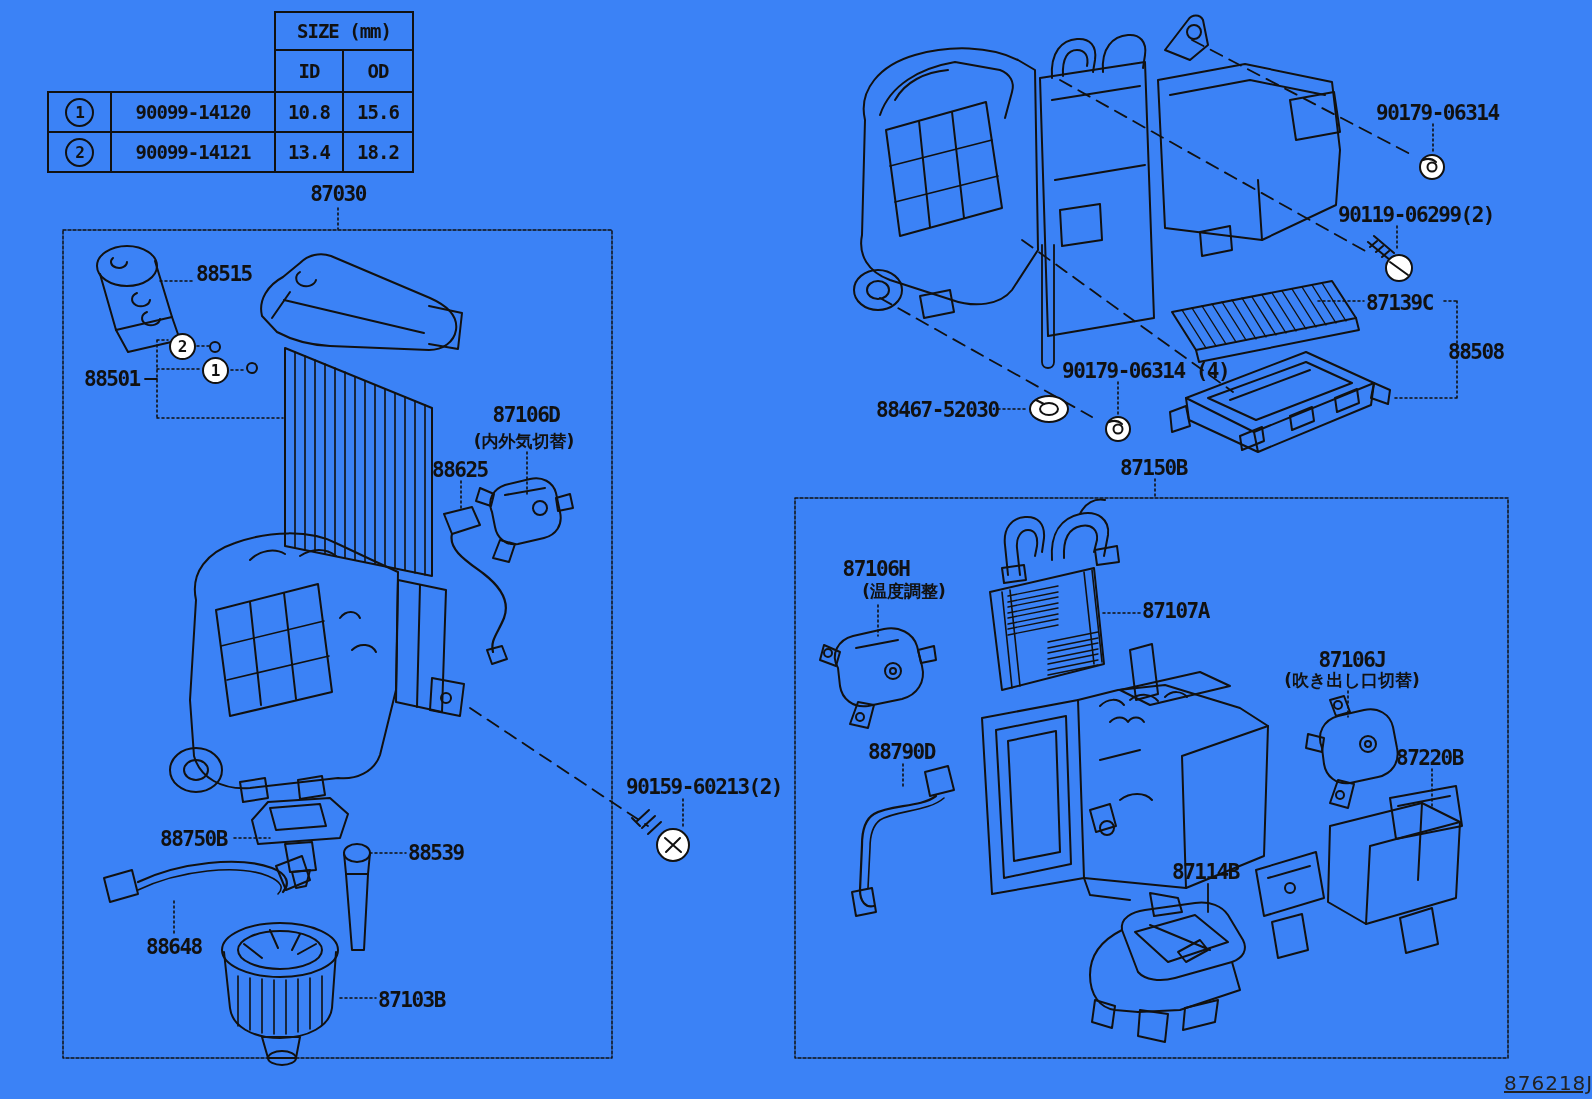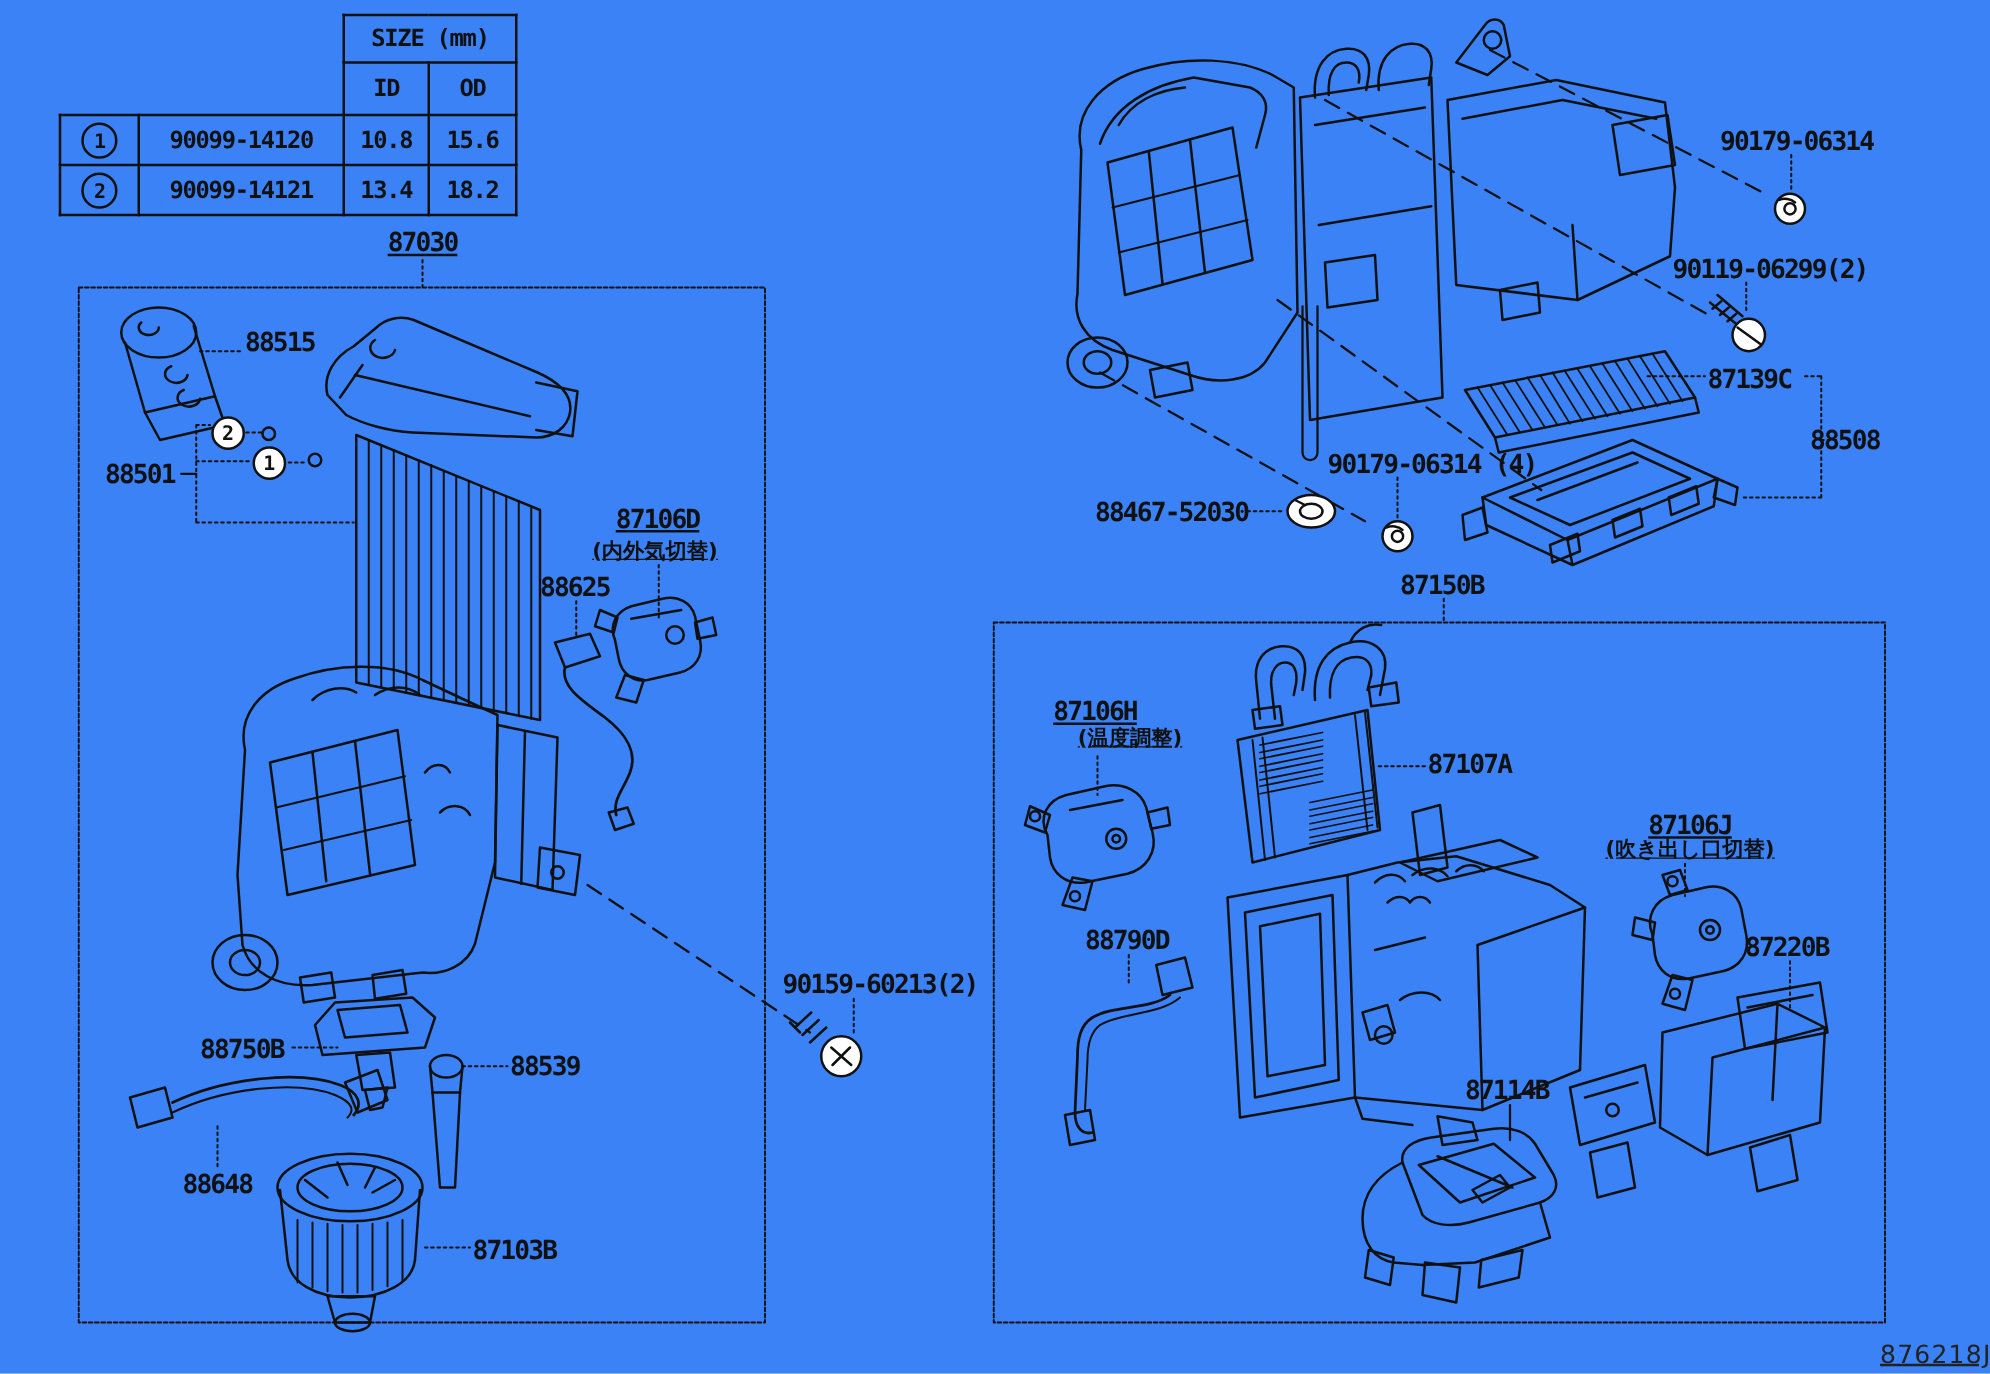--- a/index.html
+++ b/index.html
@@ -3,21 +3,21 @@
 <meta charset="utf-8">
 <style>
   html,body{margin:0;padding:0;background:#fff;}
   #canvas{position:relative;width:1592px;height:1099px;background:#3b82f6;overflow:hidden;
           font-family:"DejaVu Sans Mono", monospace;color:#111;}
   svg.art{position:absolute;left:0;top:0;}
   .plabel{position:absolute;font:bold 21px "DejaVu Sans Mono", monospace;letter-spacing:-1.5px;
           color:#111;white-space:nowrap;line-height:1;}
   .pnote{position:absolute;font:bold 17px "DejaVu Sans", sans-serif;letter-spacing:0px;
          color:#111;white-space:nowrap;line-height:1;}
-  .ctr{transform:translateX(-50%);text-decoration:underline;}
+  .ctr{transform:translateX(-50%);}
   .figcode{position:absolute;font:20px "DejaVu Sans", sans-serif;color:#222;letter-spacing:1px;text-decoration:underline;}
   .circ{position:absolute;width:27px;height:27px;border:2.2px solid #111;border-radius:50%;
         display:flex;align-items:center;justify-content:center;
         font:bold 16px "DejaVu Sans Mono", monospace;background:#fff;box-sizing:border-box;}
   
   #size-table{position:absolute;left:47px;top:11px;border-collapse:collapse;
               font:bold 19px "DejaVu Sans Mono", monospace;letter-spacing:-1px;color:#111;}
   #size-table td,#size-table th{border:2.4px solid #111;text-align:center;padding:0;}
   #size-table td.nob{border:none;}
   #size-table .c-idx{width:61px;height:38px;}

